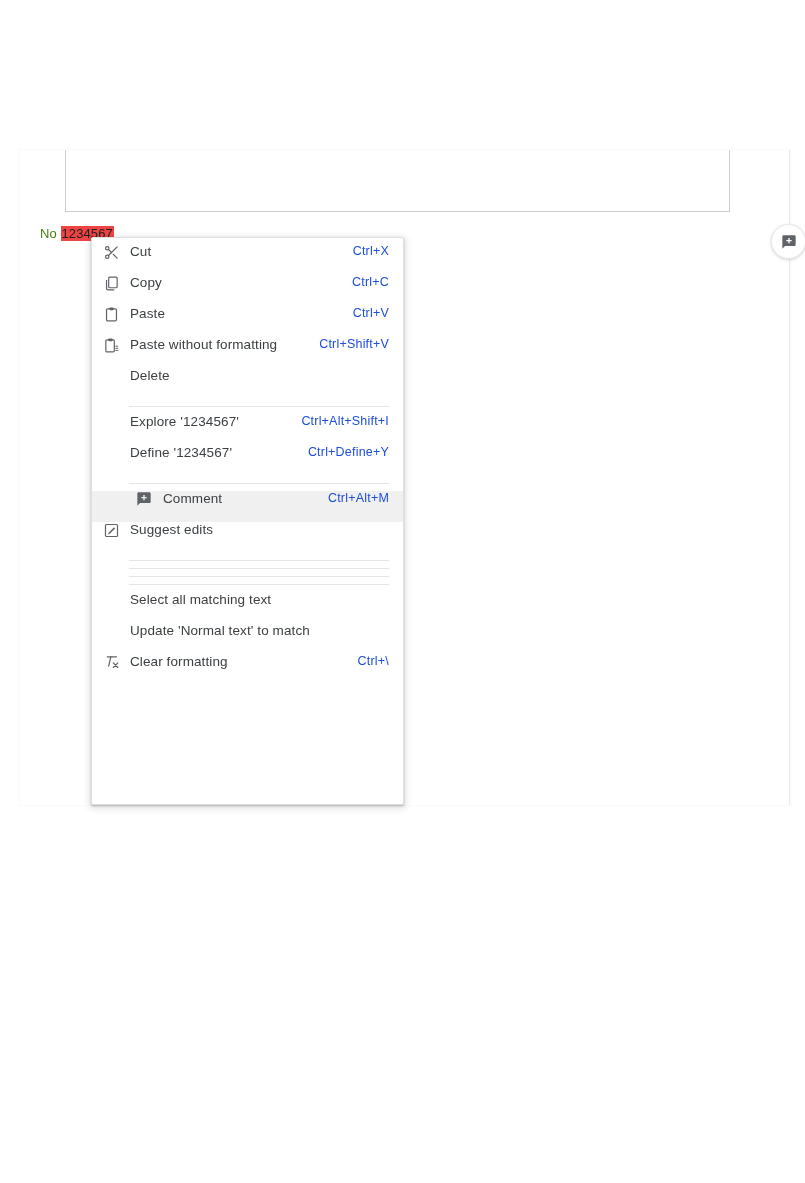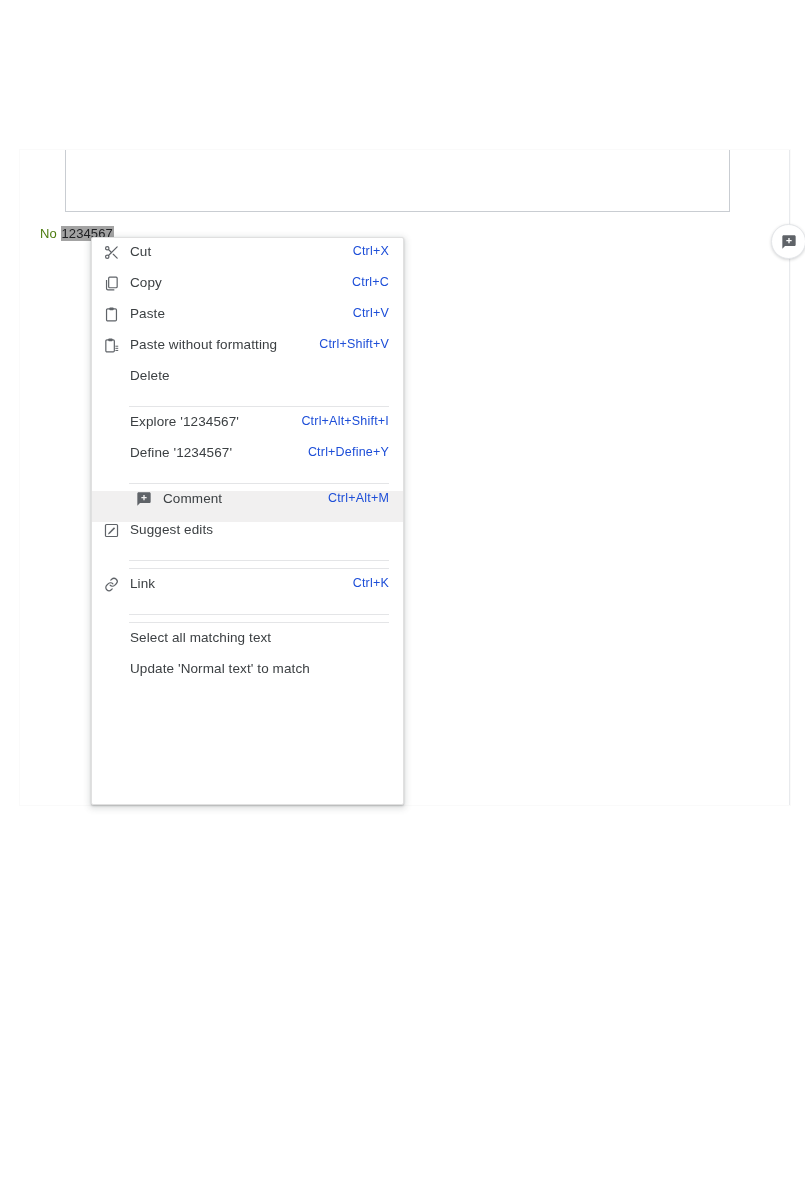--- a/index.html
+++ b/index.html
@@ -44,21 +44,21 @@
     top: 76px;
     font-size: 13px;
     color: #202124;
     white-space: nowrap;
     letter-spacing: 0.1px;
   }
   #doc-text-line .plain {
     color: #4d7c0f;
   }
   #doc-text-line .selected {
-    background: #a3a3a3;
+    background: #ef4444;
     color: #202124;
     padding: 0 1px;
   }
 
   
   #right-rule {
     position: absolute;
     left: 789px;
     top: 150px;
     width: 1px;
@@ -237,35 +237,36 @@
         <svg width="17" height="17" viewBox="0 0 24 24" fill="none" stroke="#5f6368" stroke-width="1.7" stroke-linejoin="round">
           <rect x="3.5" y="3.5" width="17" height="17" rx="1.6"></rect>
           <path d="M15.5 7.5 8 15l-1.2 2.7L9.5 16.5 17 9z" fill="#5f6368" stroke="none"></path>
         </svg>
       </span>
       <span class="menu-label">Suggest edits</span>
       <span class="menu-shortcut"></span>
     </div>
     <div class="menu-sep"></div>
     <div class="menu-sep"></div>
+    <div class="menu-sep"></div>
+    <div class="menu-sep"></div>
+    <div class="menu-item">
+      <span class="menu-icon"></span>
+      <span class="menu-label">Select all matching text</span>
+      <span class="menu-shortcut"></span>
+    </div>
+    <div class="menu-item">
+      <span class="menu-icon"></span>
+      <span class="menu-label">Update 'Normal text' to match</span>
+      <span class="menu-shortcut"></span>
+    </div>
     <div class="menu-item">
       <span class="menu-icon">
         <svg width="17" height="17" viewBox="0 0 24 24" fill="none" stroke="#5f6368" stroke-width="1.7" stroke-linecap="round">
-          <path d="M10 13a4.5 4.5 0 0 0 6.4.3l2.3-2.3a4.5 4.5 0 0 0-6.4-6.4l-1.3 1.3"></path>
-          <path d="M14 11a4.5 4.5 0 0 0-6.4-.3l-2.3 2.3a4.5 4.5 0 0 0 6.4 6.4l1.3-1.3"></path>
-        </svg>
-      </span>
-      <span class="menu-label">Link</span>
-      <span class="menu-shortcut">Ctrl+K</span>
-    </div>
-    <div class="menu-sep"></div>
-    <div class="menu-sep"></div>
-    <div class="menu-item">
-      <span class="menu-icon"></span>
-      <span class="menu-label">Select all matching text</span>
-      <span class="menu-shortcut"></span>
-    </div>
-    <div class="menu-item">
-      <span class="menu-icon"></span>
-      <span class="menu-label">Update 'Normal text' to match</span>
-      <span class="menu-shortcut"></span>
+          <path d="M6 4h13"></path>
+          <path d="M11 4 8 17"></path>
+          <path d="M14.5 12.5 21 19M21 12.5l-6.5 6.5"></path>
+        </svg>
+      </span>
+      <span class="menu-label">Clear formatting</span>
+      <span class="menu-shortcut">Ctrl+\</span>
     </div>
   </div>
 
 </body></html>

